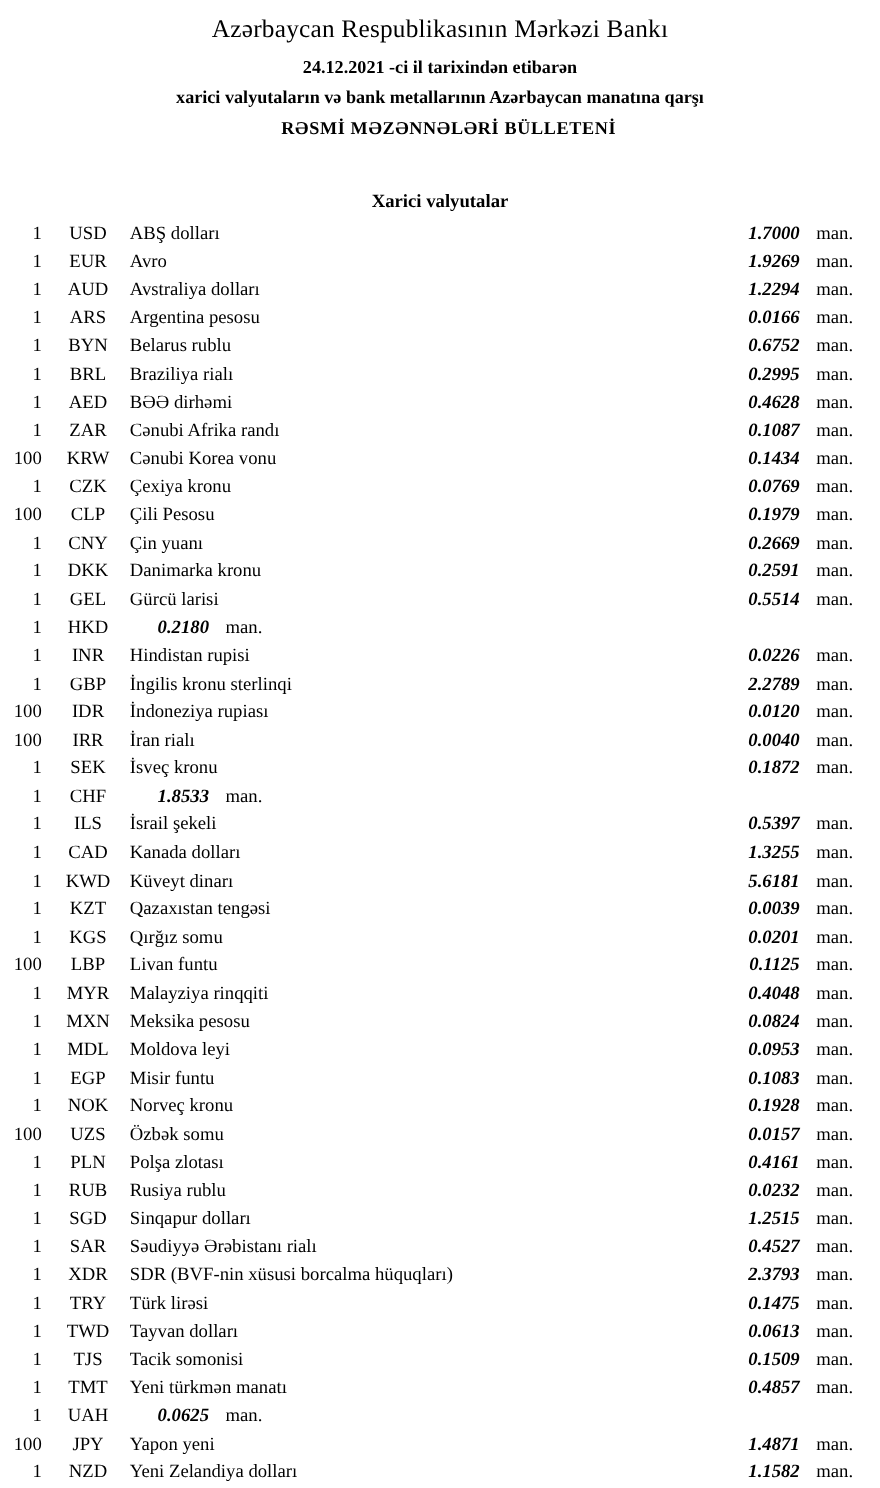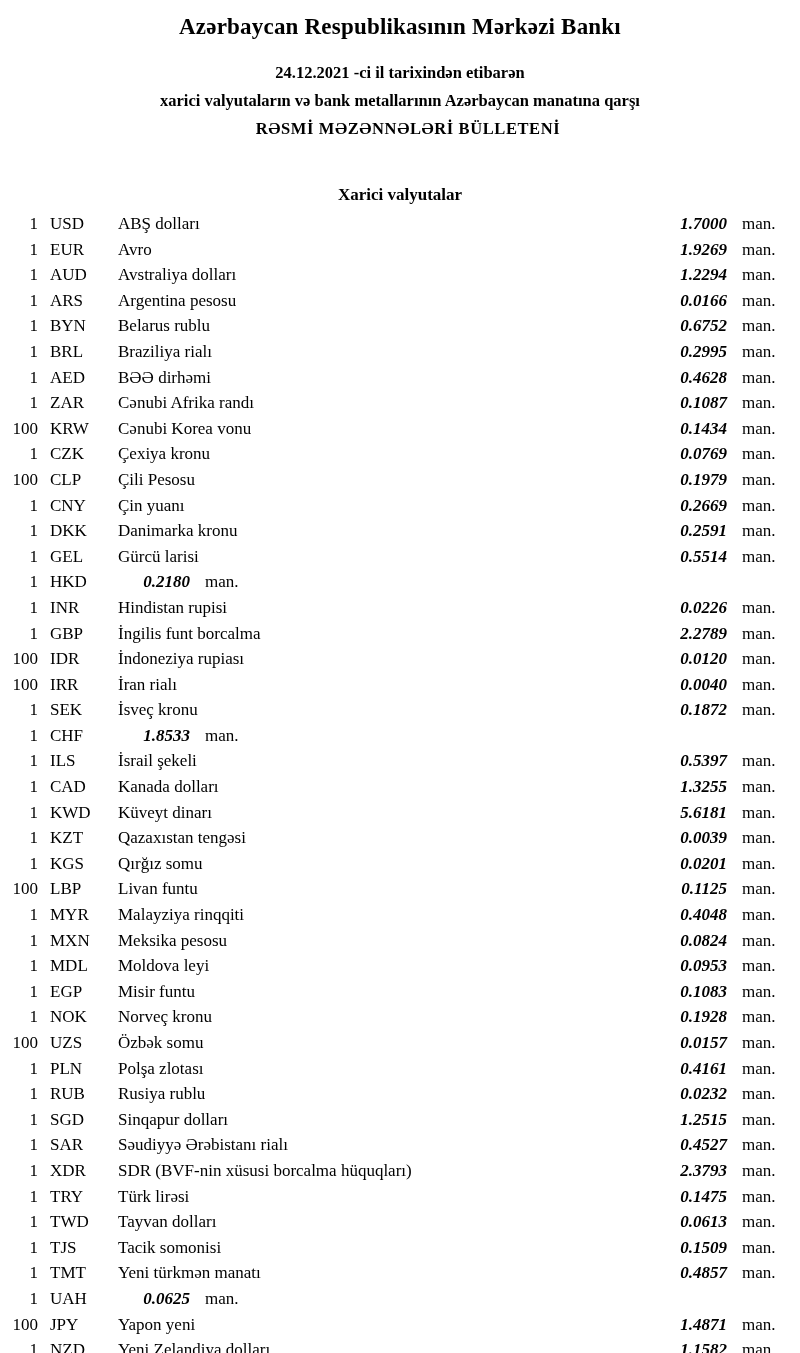--- a/index.html
+++ b/index.html
@@ -12,23 +12,23 @@
   .page {
     width: 800px;
     height: 1353px;
     margin: 0 auto;
     box-sizing: border-box;
     padding-top: 12px;
     overflow: hidden;
     background: #ffffff;
   }
   .header h1 {
-    margin: 2px 0 19px 0;
+    margin: 2px 0 7px 0;
     font-size: 23px;
-    font-weight: bold;
+    font-weight: normal;
     text-align: center;
     letter-spacing: 0.2px;
   }
   .header .sub {
     text-align: center;
     font-weight: bold;
     font-size: 16.5px;
     line-height: 28px;
   }
   .header .caps {
@@ -56,21 +56,21 @@
   }
   .qty {
     flex: none;
     width: 38px;
     text-align: right;
   }
   .code {
     flex: none;
     width: 60px;
     margin-left: 12px;
-    text-align: left;
+    text-align: center;
   }
   .name {
     flex: 1 1 auto;
     padding-left: 8px;
     overflow: hidden;
   }
   .rate {
     flex: none;
     width: 80px;
     text-align: right;
@@ -206,21 +206,21 @@
       <div class="row">
         <span class="qty">1</span>
         <span class="code">INR</span>
         <span class="name">Hindistan rupisi</span>
         <span class="rate">0.0226</span>
         <span class="unit">man.</span>
       </div>
       <div class="row">
         <span class="qty">1</span>
         <span class="code">GBP</span>
-        <span class="name">İngilis funt borcalma</span>
+        <span class="name">İngilis kronu sterlinqi</span>
         <span class="rate">2.2789</span>
         <span class="unit">man.</span>
       </div>
       <div class="row">
         <span class="qty">100</span>
         <span class="code">IDR</span>
         <span class="name">İndoneziya rupiası</span>
         <span class="rate">0.0120</span>
         <span class="unit">man.</span>
       </div>

